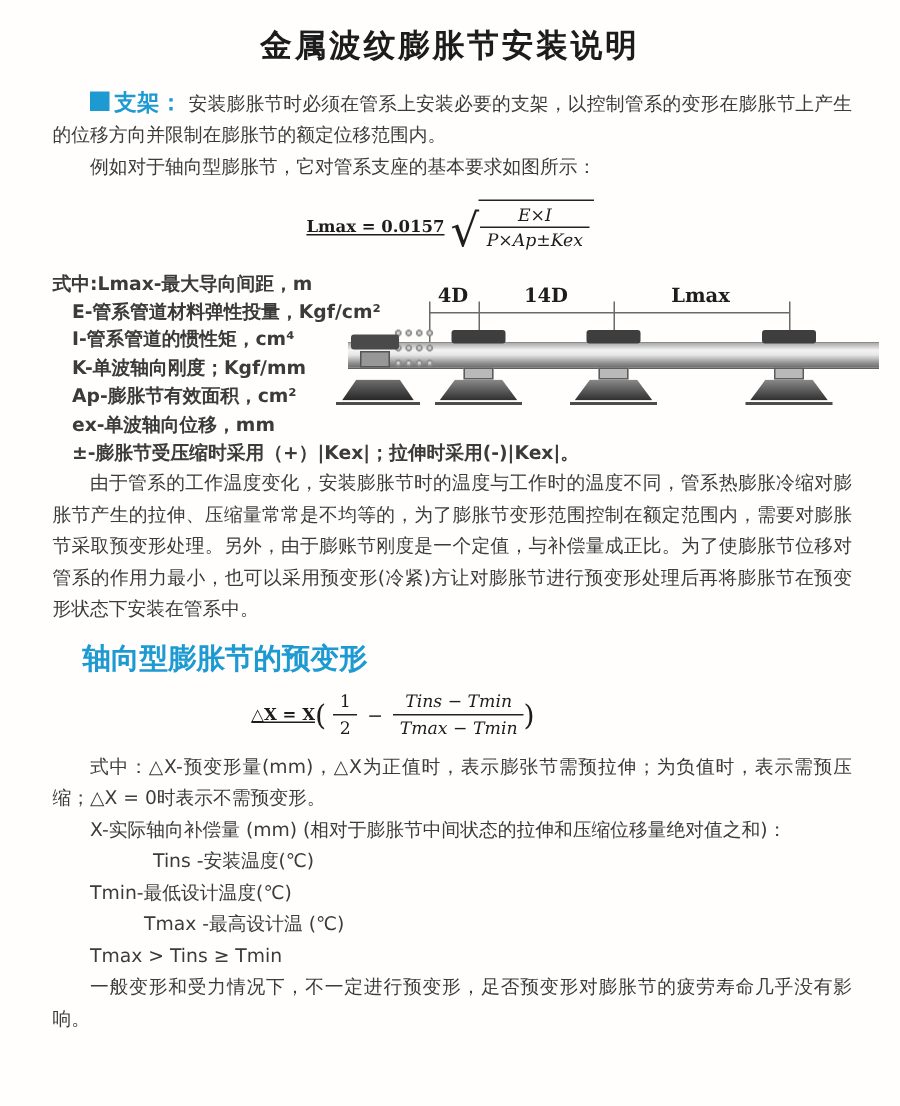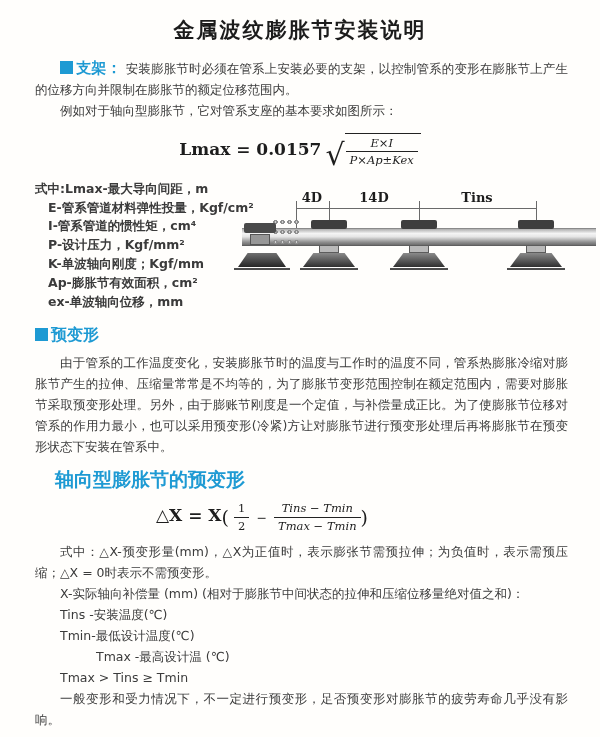--- a/index.html
+++ b/index.html
@@ -49,42 +49,42 @@
   .varlist .vline{white-space:nowrap;}
   .varlist .vline.sub{padding-left:13px;}
 
   
   .formula-row{
     text-align:center;
     font-family:"DejaVu Serif","Liberation Serif",serif;
     color:#1d1d1d;
     margin:8px 0;
   }
-  .formula-row .lhs{font-weight:bold;font-size:17px;}
+  .formula-row .lhs{font-weight:bold;font-size:11px;text-decoration:underline;}
   .frac{
     display:inline-block;vertical-align:middle;
     text-align:center;font-size:11.5px;line-height:1.25;
     font-style:italic;
   }
   .frac .num{display:block;padding:0 4px 1px;border-bottom:1px solid #222;}
   .frac .den{display:block;padding:1px 4px 0;}
   .sqrt{display:inline-flex;align-items:stretch;vertical-align:middle;margin-left:4px;}
   .sqrt .rad-sign{
     font-size:30px;line-height:1;font-style:normal;font-weight:normal;
     align-self:flex-end;transform:translateY(2px);
   }
   .sqrt .radicand{border-top:1.6px solid #222;padding:2px 3px 0 1px;align-self:flex-start;}
   .sqrt .frac .num{border-bottom:1px solid #222;}
   .paren{font-size:19px;vertical-align:-3px;font-style:normal;}
   .op{font-size:12.5px;font-style:normal;padding:0 2px;vertical-align:middle;}
   .shift-left{transform:translateX(-38px);}
 
   
   .diagram{
-    position:absolute;left:242px;top:190px;width:354px;height:100px;
+    position:absolute;left:232px;top:190px;width:354px;height:100px;
   }
   .dim-label{
     position:absolute;top:0;height:14px;
     font-family:"DejaVu Serif","Liberation Serif",serif;
     font-weight:bold;font-size:13px;color:#1d1d1d;text-align:center;
   }
   .dim-hline{position:absolute;top:18px;left:54px;width:240px;border-top:1px solid #6a6a6a;}
   .dim-tick{position:absolute;top:11px;width:1px;height:27px;background:#6a6a6a;}
   .pipe{
     position:absolute;left:0;top:38px;width:354px;height:16px;
@@ -132,30 +132,30 @@
     <span class="lhs">Lmax = 0.0157</span><span class="sqrt">
         <span class="rad-sign">√</span>
         <span class="radicand"><span class="frac"><span class="num">E×I</span><span class="den">P×Ap±Kex</span></span></span>
       </span>
   </div>
 
   <div class="varlist">
     <div class="vline">式中:Lmax-最大导向间距，m</div>
     <div class="vline sub">E-管系管道材料弹性投量，Kgf/cm²</div>
     <div class="vline sub">I-管系管道的惯性矩，cm⁴</div>
-    <div class="vline sub">P-设计压力，Kgf/mm²</div>
     <div class="vline sub">K-单波轴向刚度；Kgf/mm</div>
     <div class="vline sub">Ap-膨胀节有效面积，cm²</div>
     <div class="vline sub">ex-单波轴向位移，mm</div>
+    <div class="vline sub">±-膨胀节受压缩时采用（+）|Kex|；拉伸时采用(-)|Kex|。</div>
   </div>
 
   <div class="diagram">
     <div class="dim-label" style="left:50px;width:40px;">4D</div>
     <div class="dim-label" style="left:112px;width:40px;">14D</div>
-    <div class="dim-label" style="left:211px;width:48px;">Tins</div>
+    <div class="dim-label" style="left:211px;width:48px;">Lmax</div>
     <div class="dim-hline"></div>
     <div class="dim-tick" style="left:54px;"></div>
     <div class="dim-tick" style="left:87px;"></div>
     <div class="dim-tick" style="left:177px;"></div>
     <div class="dim-tick" style="left:294px;"></div>
 
     <div class="pipe"></div>
     <div class="bellows"></div>
 
     <div class="anchor">
@@ -178,34 +178,33 @@
         <div class="ground"></div>
     </div>
     <div class="support" style="left:264px;">
       <div class="cap"></div>
         <div class="neck"></div>
         <div class="base"></div>
         <div class="ground"></div>
     </div>
   </div>
 
-  <h2 class="section-heading"><span class="blue-square"></span><span>预变形</span></h2>
   <p class="para indent">由于管系的工作温度变化，安装膨胀节时的温度与工作时的温度不同，管系热膨胀冷缩对膨胀节产生的拉伸、压缩量常常是不均等的，为了膨胀节变形范围控制在额定范围内，需要对膨胀节采取预变形处理。另外，由于膨账节刚度是一个定值，与补偿量成正比。为了使膨胀节位移对管系的作用力最小，也可以采用预变形(冷紧)方让对膨胀节进行预变形处理后再将膨胀节在预变形状态下安装在管系中。</p>
 
   <h3 class="sub-heading">轴向型膨胀节的预变形</h3>
 
   <div class="formula-row shift-left">
     <span class="lhs">△X = X</span><span class="paren">(</span>
     <span class="frac"><span class="num" style="font-style:normal;">1</span><span class="den" style="font-style:normal;">2</span></span>
     <span class="op">−</span>
     <span class="frac"><span class="num">Tins − Tmin</span><span class="den">Tmax − Tmin</span></span><span class="paren">)</span>
   </div>
 
   <p class="para indent">式中：△X-预变形量(mm)，△X为正值时，表示膨张节需预拉伸；为负值时，表示需预压缩；△X = 0时表示不需预变形。</p>
 
   <div class="para" style="text-indent:2em;">X-实际轴向补偿量 (mm) (相对于膨胀节中间状态的拉伸和压缩位移量绝对值之和)：</div>
-  <div class="para" style="text-indent:2em;">Tins -安装温度(℃)</div>
+  <div class="para" style="text-indent:2em;margin-left:42px;">Tins -安装温度(℃)</div>
   <div class="para" style="text-indent:2em;">Tmin-最低设计温度(℃)</div>
   <div class="para" style="text-indent:2em;margin-left:36px;">Tmax -最高设计温 (℃)</div>
   <div class="para" style="text-indent:2em;">Tmax &gt; Tins ≥ Tmin</div>
   <div class="para" style="text-indent:2em;">一般变形和受力情况下，不一定进行预变形，足否预变形对膨胀节的疲劳寿命几乎没有影响。</div>
 
 </div>
 
 </body></html>

